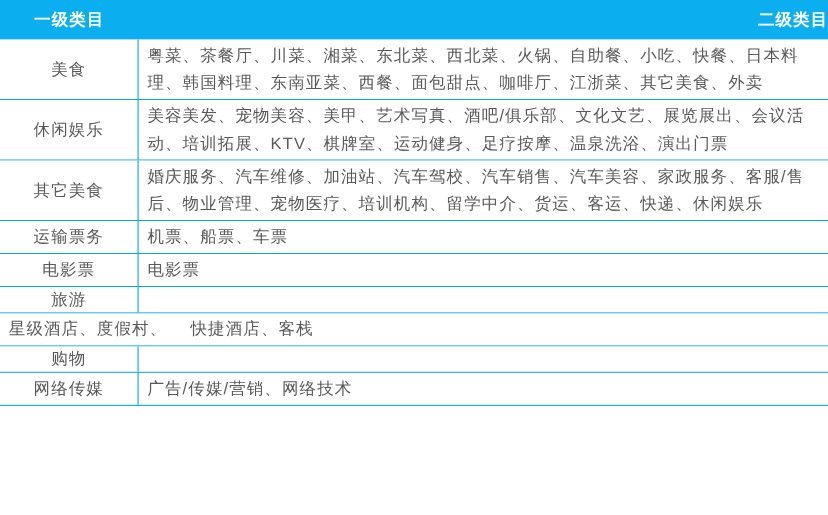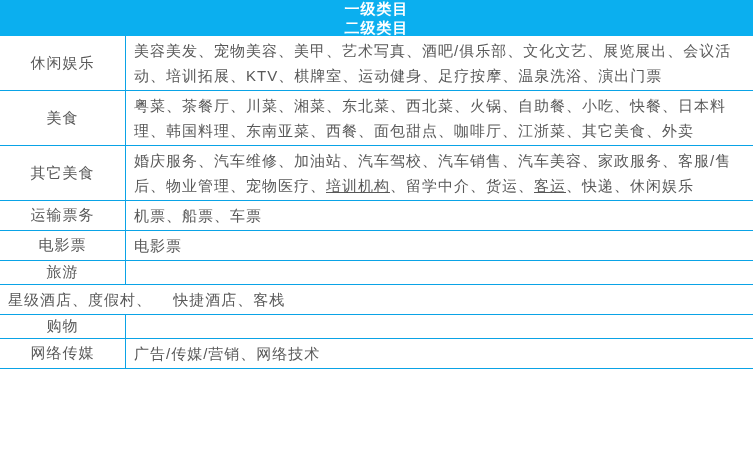--- a/index.html
+++ b/index.html
@@ -21,21 +21,20 @@
   }
   .table-header {
     display: flex;
     align-items: center;
     height: 36px;
     background: var(--header-bg, #0bafef);
     color: var(--header-text, #ffffff);
     font-weight: bold;
     font-size: 15px;
     letter-spacing: 1px;
-    flex-direction: column;
   }
   .header-cell-l1 {
     width: 126px;
     text-align: center;
     flex: 0 0 auto;
   }
   .header-cell-l2 {
     flex: 1 1 auto;
     text-align: right;
   }
@@ -58,48 +57,47 @@
   }
   .sub-cell {
     flex: 1 1 auto;
     display: flex;
     align-items: center;
     padding: 2px 12px 2px 8px;
     line-height: 25px;
     letter-spacing: 1px;
   }
   .sub-cell .seg-underline {
-    text-decoration: underline;
   }
 </style>
 </head>
 <body>
 
 <div class="page">
   <div class="cat-table">
     <div class="table-header">
       <div class="header-cell-l1">一级类目</div>
       <div class="header-cell-l2">二级类目</div>
     </div>
     <div id="rows-container">
   <div class="t-row">
     <div class="cat-cell">
-      <span>休闲娱乐</span>
+      <span>美食</span>
     </div>
     <div class="sub-cell">
-      <span><span>美容美发、宠物美容、美甲、艺术写真、酒吧/俱乐部、文化文艺、展览展出、会议活动、培训拓展、KTV、棋牌室、运动健身、足疗按摩、温泉洗浴、演出门票</span></span>
+      <span><span>粤菜、茶餐厅、川菜、湘菜、东北菜、西北菜、火锅、自助餐、小吃、快餐、日本料理、韩国料理、东南亚菜、西餐、面包甜点、咖啡厅、江浙菜、其它美食、外卖</span></span>
     </div>
   </div>
 
   <div class="t-row">
     <div class="cat-cell">
-      <span>美食</span>
+      <span>休闲娱乐</span>
     </div>
     <div class="sub-cell">
-      <span><span>粤菜、茶餐厅、川菜、湘菜、东北菜、西北菜、火锅、自助餐、小吃、快餐、日本料理、韩国料理、东南亚菜、西餐、面包甜点、咖啡厅、江浙菜、其它美食、外卖</span></span>
+      <span><span>美容美发、宠物美容、美甲、艺术写真、酒吧/俱乐部、文化文艺、展览展出、会议活动、培训拓展、KTV、棋牌室、运动健身、足疗按摩、温泉洗浴、演出门票</span></span>
     </div>
   </div>
 
   <div class="t-row">
     <div class="cat-cell">
       <span>其它美食</span>
     </div>
     <div class="sub-cell">
       <span><span>婚庆服务、汽车维修、加油站、汽车驾校、汽车销售、汽车美容、家政服务、客服/售后、物业管理、宠物医疗、</span><span class="seg-underline">培训机构</span><span>、留学中介、货运、</span><span class="seg-underline">客运</span><span>、快递、休闲娱乐</span></span>
     </div>

